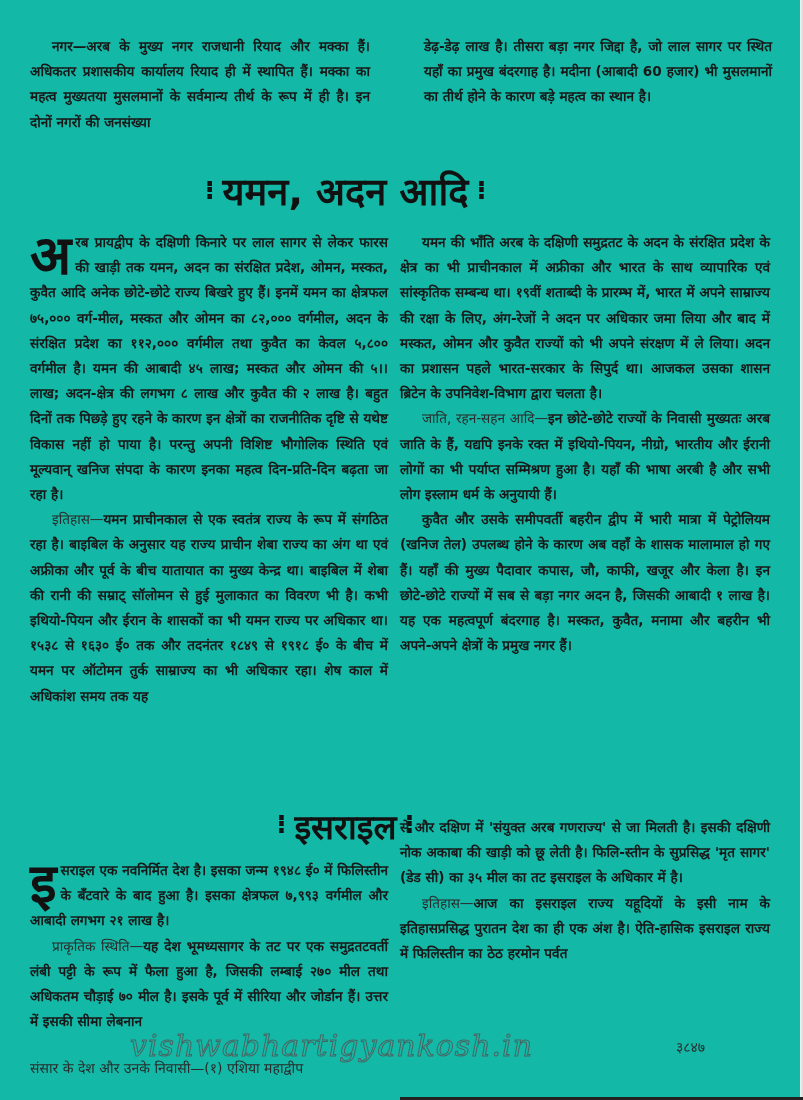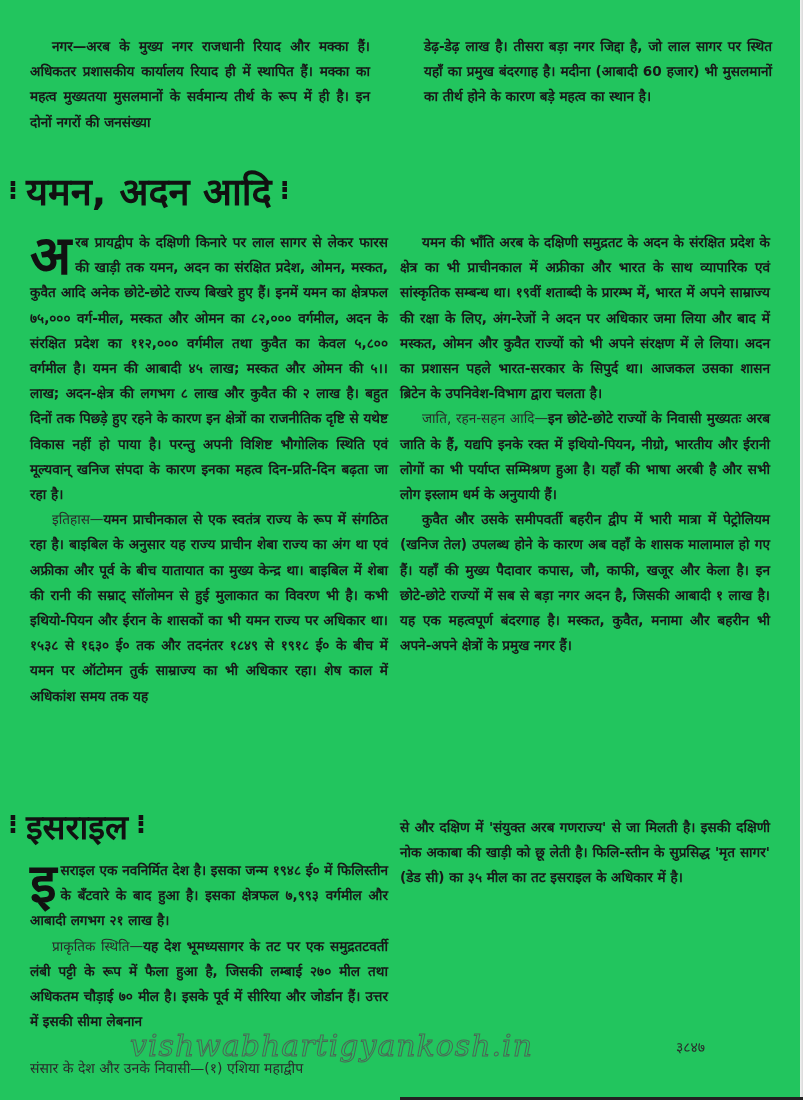--- a/index.html
+++ b/index.html
@@ -1,29 +1,29 @@
 <!DOCTYPE html>
 <html><head>
 <meta charset="utf-8">
 <style>
   html, body { margin: 0; padding: 0; background: #ffffff; }
   body {
     width: 803px; height: 1100px; position: relative; overflow: hidden;
     font-family: "DejaVu Sans", sans-serif; color: #1a1a1a;
   }
-  .page { position: absolute; left: 0; top: 0; width: 803px; height: 1100px; background: #22c55e; }
+  .page { position: absolute; left: 0; top: 0; width: 803px; height: 1100px; background: #14b8a6; }
   .col {
     position: absolute; font-size: 13.6px; line-height: 25.2px;
     text-align: justify; font-weight: bold; color: #181818;
   }
   .col p { margin: 0; }
   .col p.indent { text-indent: 22px; }
   .lead { font-weight: normal; color: #2a2a2a; }
   .heading {
-    position: absolute; left: 0; width: 691px; 
+    position: absolute; left: 0; width: 691px; text-align: center;
     font-family: "DejaVu Sans", sans-serif; font-weight: bold; color: #111;
   }
   .h1 { top: 160px; font-size: 38px; line-height: 60px; }
   .h2 { top: 796px; font-size: 34px; line-height: 56px; }
   .orn { font-size: 26px; vertical-align: 6px; margin: 0 8px; }
   .dropcap {
     float: left; font-size: 54px; line-height: 46px; margin: 2px 4px 0 0;
     font-family: "DejaVu Serif", serif; font-weight: bold; color: #111;
   }
   .footer-left {
@@ -81,20 +81,21 @@
 
   <div class="col" style="left:30px; top:858px; width:358px;">
     <p>
       <span class="dropcap">इ</span><span>सराइल एक नवनिर्मित देश है। इसका जन्म १९४८ ई० में फिलिस्तीन के बँटवारे के बाद हुआ है। इसका क्षेत्रफल ७,९९३ वर्गमील और आबादी लगभग २१ लाख है।</span>
     </p>
     <p class="indent"><span class="lead">प्राकृतिक स्थिति—</span><span>यह देश भूमध्यसागर के तट पर एक समुद्रतटवर्ती लंबी पट्टी के रूप में फैला हुआ है, जिसकी लम्बाई २७० मील तथा अधिकतम चौड़ाई ७० मील है। इसके पूर्व में सीरिया और जोर्डान हैं। उत्तर में इसकी सीमा लेबनान</span></p>
   </div>
 
   <div class="col" style="left:400px; top:815px; width:370px;">
     <p>से और दक्षिण में 'संयुक्त अरब गणराज्य' से जा मिलती है। इसकी दक्षिणी नोक अकाबा की खाड़ी को छू लेती है। फिलि-स्तीन के सुप्रसिद्ध 'मृत सागर' (डेड सी) का ३५ मील का तट इसराइल के अधिकार में है।</p>
+    <p class="indent"><span class="lead">इतिहास—</span><span>आज का इसराइल राज्य यहूदियों के इसी नाम के इतिहासप्रसिद्ध पुरातन देश का ही एक अंश है। ऐति-हासिक इसराइल राज्य में फिलिस्तीन का ठेठ हरमोन पर्वत</span></p>
   </div>
 
   <div class="watermark">vishwabhartigyankosh.in</div>
 
   <div class="footer-left">संसार के देश और उनके निवासी—(१) एशिया महाद्वीप</div>
   <div class="footer-right">३८४७</div>
 
   <div class="edge-shadow"></div>
   <div class="bottom-shadow"></div>
 </div>

